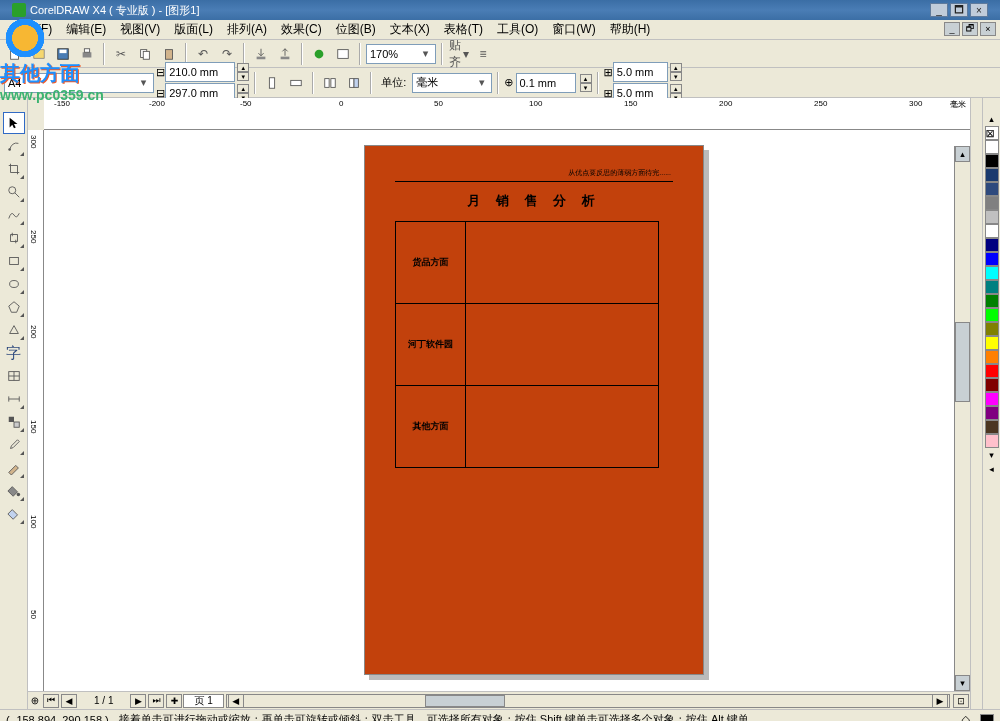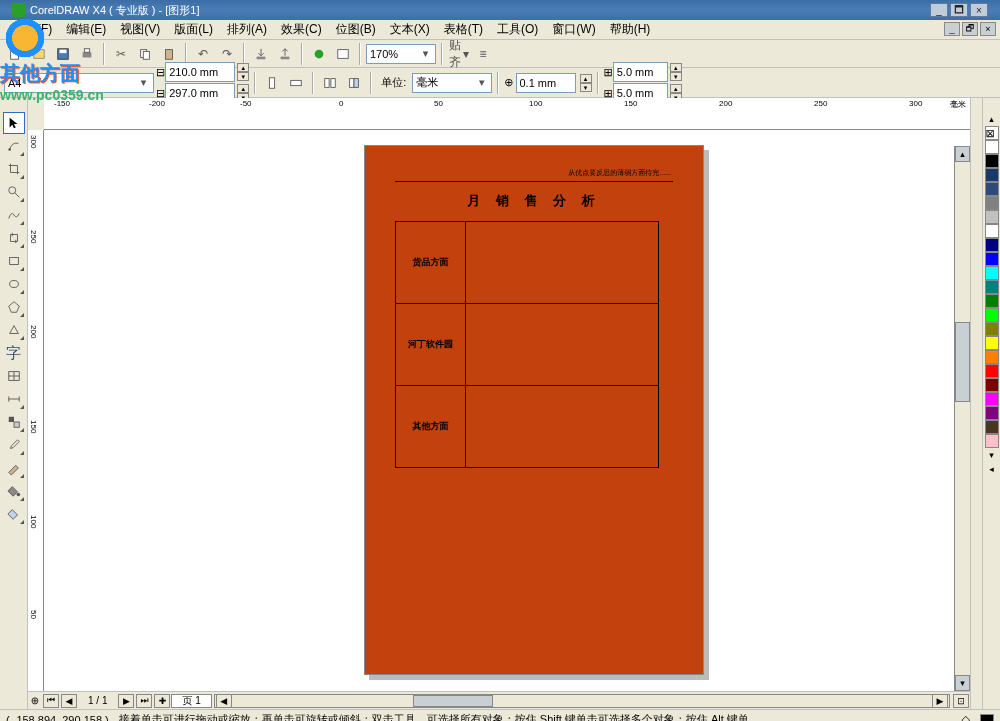--- a/index.html
+++ b/index.html
@@ -61,21 +61,21 @@
 
 .colorpal { width:18px; background:#ece9d8; border-left:1px solid #c0c0c0; display:flex; flex-direction:column; align-items:center; padding-top:14px; gap:0; }
 .colorpal .sw { width:14px; height:14px; border:1px solid #888; cursor:pointer; }
 .colorpal .sbtn { width:14px; height:14px; font-size:9px; display:flex; align-items:center; justify-content:center; cursor:pointer; }
 
 .docknav { width:12px; background:#ece9d8; border-left:1px solid #c0c0c0; }
 
 
 .pagetabs { height:18px; background:#ece9d8; border-top:1px solid #c0c0c0; display:flex; align-items:center; font-size:10px; }
 .pagetabs .navbtn { width:16px; height:14px; background:#ece9d8; border:1px solid #888; display:flex; align-items:center; justify-content:center; cursor:pointer; margin:0 1px; font-size:9px; }
-.pagetabs .pglabel { padding:0 10px; }
+.pagetabs .pglabel { padding:0 16px; }
 .pagetabs .tab { background:#fff; border:1px solid #888; padding:0 10px; height:14px; display:flex; align-items:center; cursor:pointer; }
 .pagetabs .hscroll { flex:1; height:14px; background:#ece9d8; border:1px solid #888; margin:0 2px; display:flex; align-items:center; }
 .pagetabs .hscroll .th { width:80px; height:12px; background:#c8d0d4; border:1px solid #888; margin-left:180px; }
 
 .vscroll { position:absolute; right:0; top:16px; bottom:0; width:16px; background:#ece9d8; border-left:1px solid #888; display:flex; flex-direction:column; }
 .vscroll .ar { height:16px; background:#c8d0d4; border:1px solid #888; font-size:9px; display:flex; align-items:center; justify-content:center; cursor:pointer; }
 .vscroll .track { flex:1; position:relative; }
 .vscroll .th { position:absolute; top:160px; left:0; right:0; height:80px; background:#c8d0d4; border:1px solid #888; }
 
 

